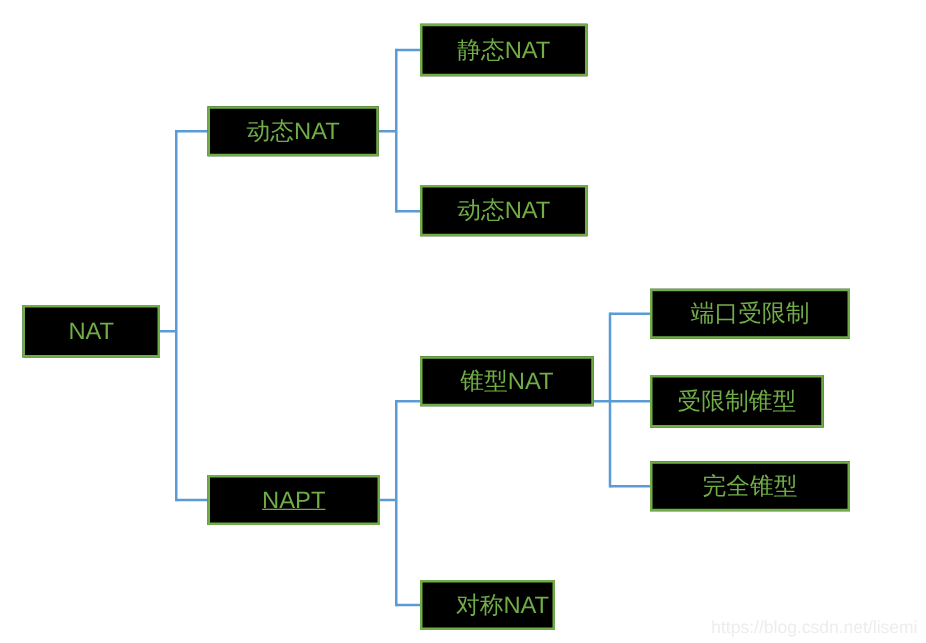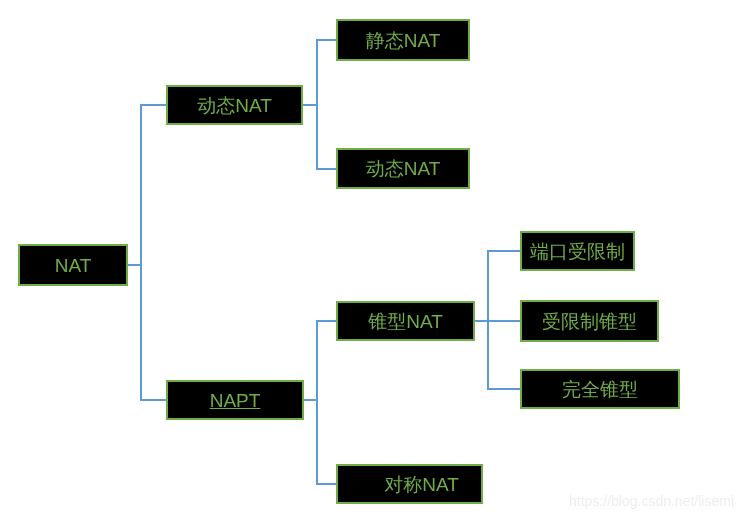--- a/index.html
+++ b/index.html
@@ -20,25 +20,25 @@
   .watermark{
     position:absolute;right:7px;bottom:5px;
     color:var(--watermark-text,#ededed);font-size:14px;
   }
   
   .n-root{left:18px;top:244px;width:110px;height:42px;}
   .n-basic{left:166px;top:85px;width:137px;height:40px;}
   .n-static{left:336px;top:19px;width:134px;height:42px;}
   .n-dynamic{left:336px;top:148px;width:134px;height:41px;}
   .n-napt{left:166px;top:380px;width:138px;height:40px;text-decoration:underline;}
-  .n-cone{left:336px;top:301px;width:139px;height:40px;}
-  .n-port{left:520px;top:231px;width:115px;height:40px;}
+  .n-cone{left:336px;top:285px;width:139px;height:40px;}
+  .n-port{left:520px;top:231px;width:160px;height:40px;}
   .n-restricted{left:520px;top:300px;width:139px;height:42px;align-items:center;}
   .n-full{left:520px;top:369px;width:160px;height:40px;}
-  .n-symmetric{left:336px;top:464px;width:147px;height:40px;padding-left:24px;}
+  .n-symmetric{left:336px;top:464px;width:108px;height:40px;padding-left:24px;}
   
   .c1-stub-root{left:128px;top:264px;width:13px;}
   .c1-trunk{left:140px;top:104px;height:297px;}
   .c1-stub-basic{left:141px;top:104px;width:25px;}
   .c1-stub-napt{left:141px;top:399px;width:25px;}
   .c2a-stub-basic{left:303px;top:104px;width:14px;}
   .c2a-trunk{left:316px;top:39px;height:131px;}
   .c2a-stub-static{left:317px;top:39px;width:19px;}
   .c2a-stub-dynamic{left:317px;top:168px;width:19px;}
   .c2b-stub-napt{left:304px;top:399px;width:13px;}

